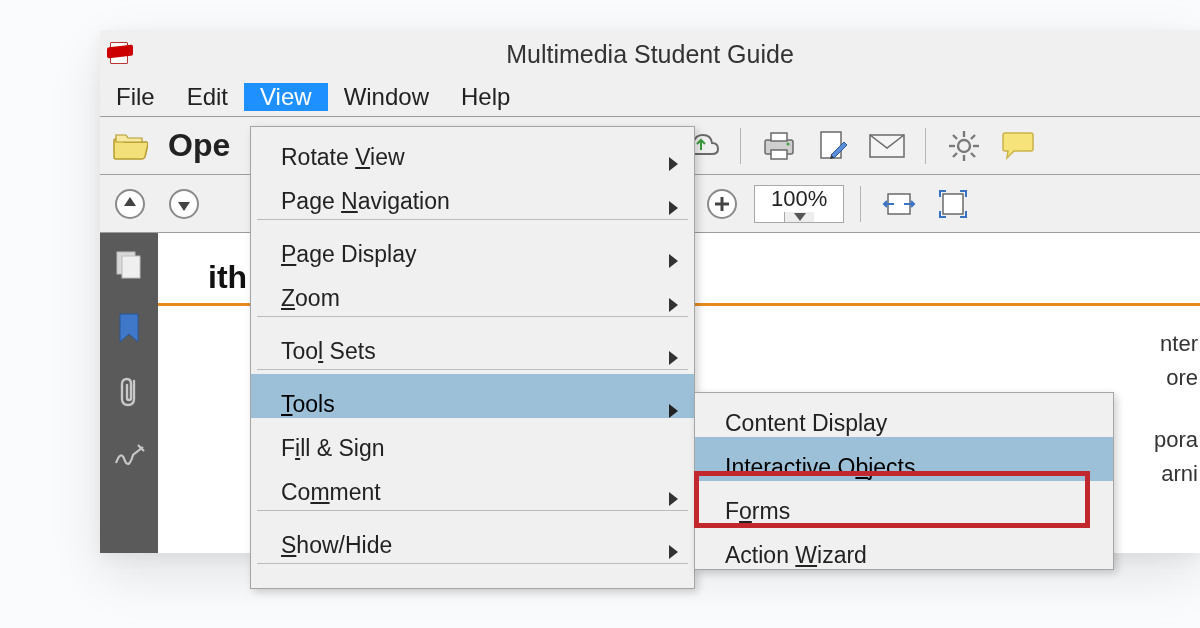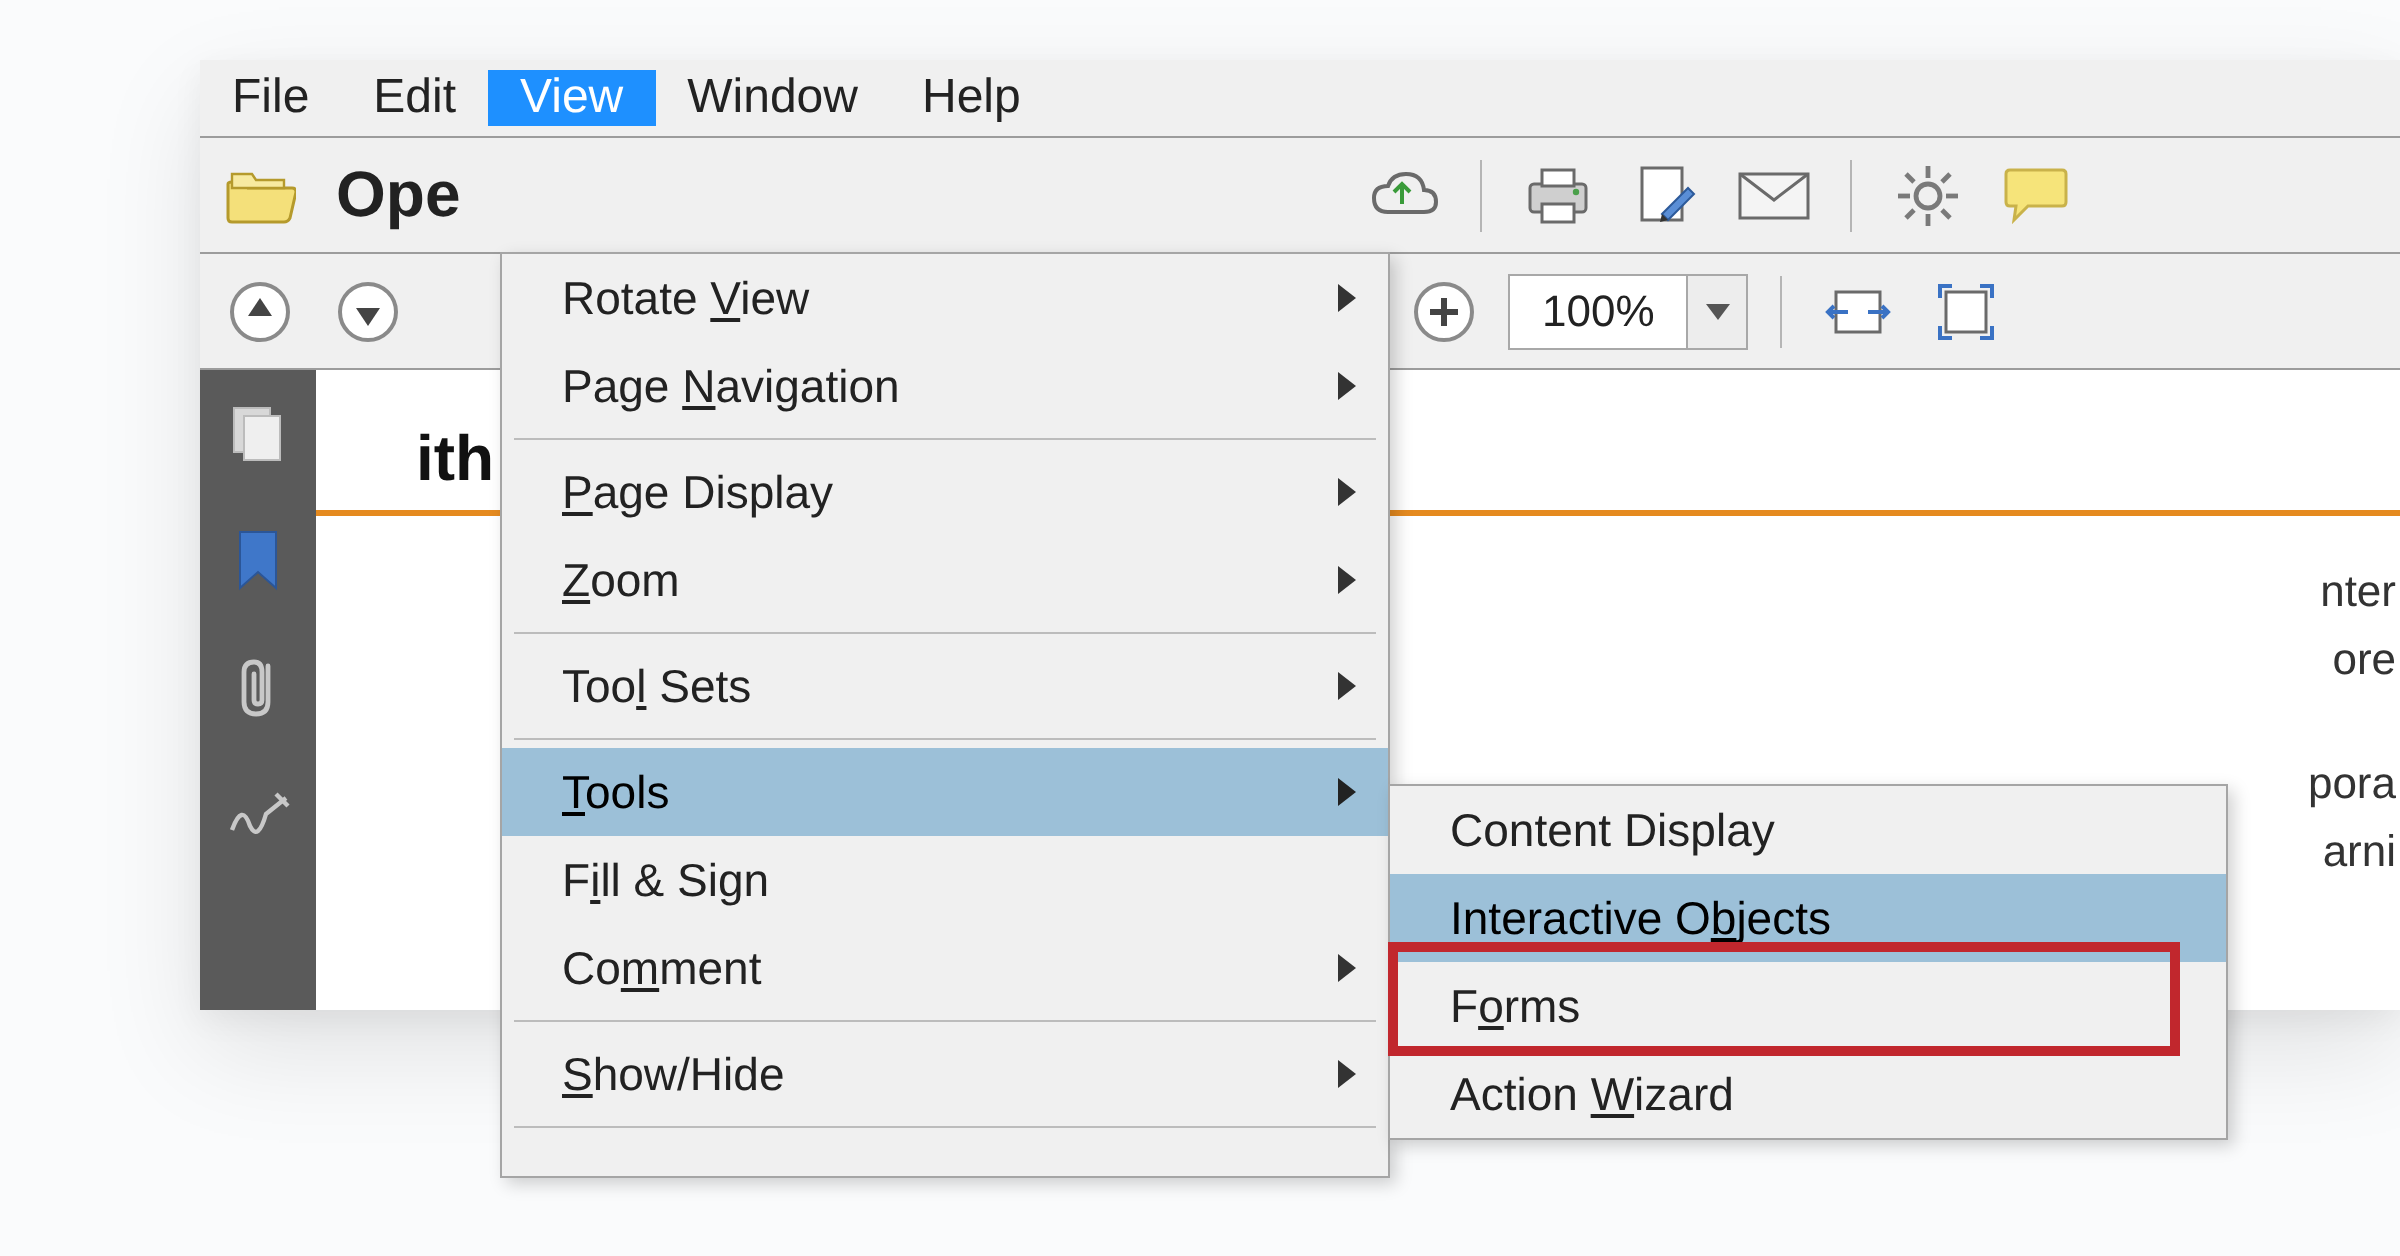--- a/index.html
+++ b/index.html
@@ -88,21 +88,21 @@
   }
   .toolbar-row .open-label { font-weight:bold; font-size:32px; margin-left:6px; }
   .toolbar-sep {
     width:1px;height:36px;background:#b5b5b5;margin:0 6px;
   }
   .icon-slot {
     width:44px;height:44px;display:flex;align-items:center;justify-content:center;
   }
   .zoom-box {
     display:flex;align-items:center;
-    border:1px solid #a8a8a8;background:#fff;height:38px;
+    border:1px solid #a8a8a8;background:#fff;height:38px;flex-direction:column;
   }
   .zoom-box .val{padding:0 16px;font-size:22px;}
   .zoom-box .caret{width:30px;height:100%;display:flex;align-items:center;justify-content:center;border-left:1px solid #a8a8a8;background:#ededed;}
   .caret .tri{width:0;height:0;border-left:6px solid transparent;border-right:6px solid transparent;border-top:8px solid #555;}
   .content-area {
     display:flex;
     height:320px;
     position:relative;
   }
   .side-rail {
@@ -130,21 +130,21 @@
   
   .dropdown {
     position:absolute;
     background:#f0f0f0;
     border:1px solid #a5a5a5;
     box-shadow:3px 3px 8px rgba(0,0,0,0.18);
     font-size:23px;
     color:#222;
   }
   .dropdown .row{
-    display:flex;align-items:center;
+    display:flex;align-items:flex-end;
     height:44px;
     padding:0 16px 0 30px;
     position:relative;
     gap:12px;
   }
   .dropdown .row .lbl{flex:1; white-space:nowrap;}
   .dropdown .row .arrow{
     width:0;height:0;border-top:7px solid transparent;border-bottom:7px solid transparent;border-left:9px solid #333;
     margin-left:20px;
   }
@@ -166,20 +166,27 @@
     pointer-events:none;
   }
   
   svg{display:block;}
 </style>
 </head>
 <body>
 
 <div class="frame">
 
+  <div class="titlebar">
+    <div class="app-icon">
+      <div class="page"></div>
+      <div class="swoosh"></div>
+    </div>
+    <div class="title-text">Multimedia Student Guide</div>
+  </div>
 
   <div class="menubar">
     <div class="menu-item">File</div>
     <div class="menu-item">Edit</div>
     <div class="menu-item selected">View</div>
     <div class="menu-item">Window</div>
     <div class="menu-item">Help</div>
   </div>
 
   <div class="toolbars">

